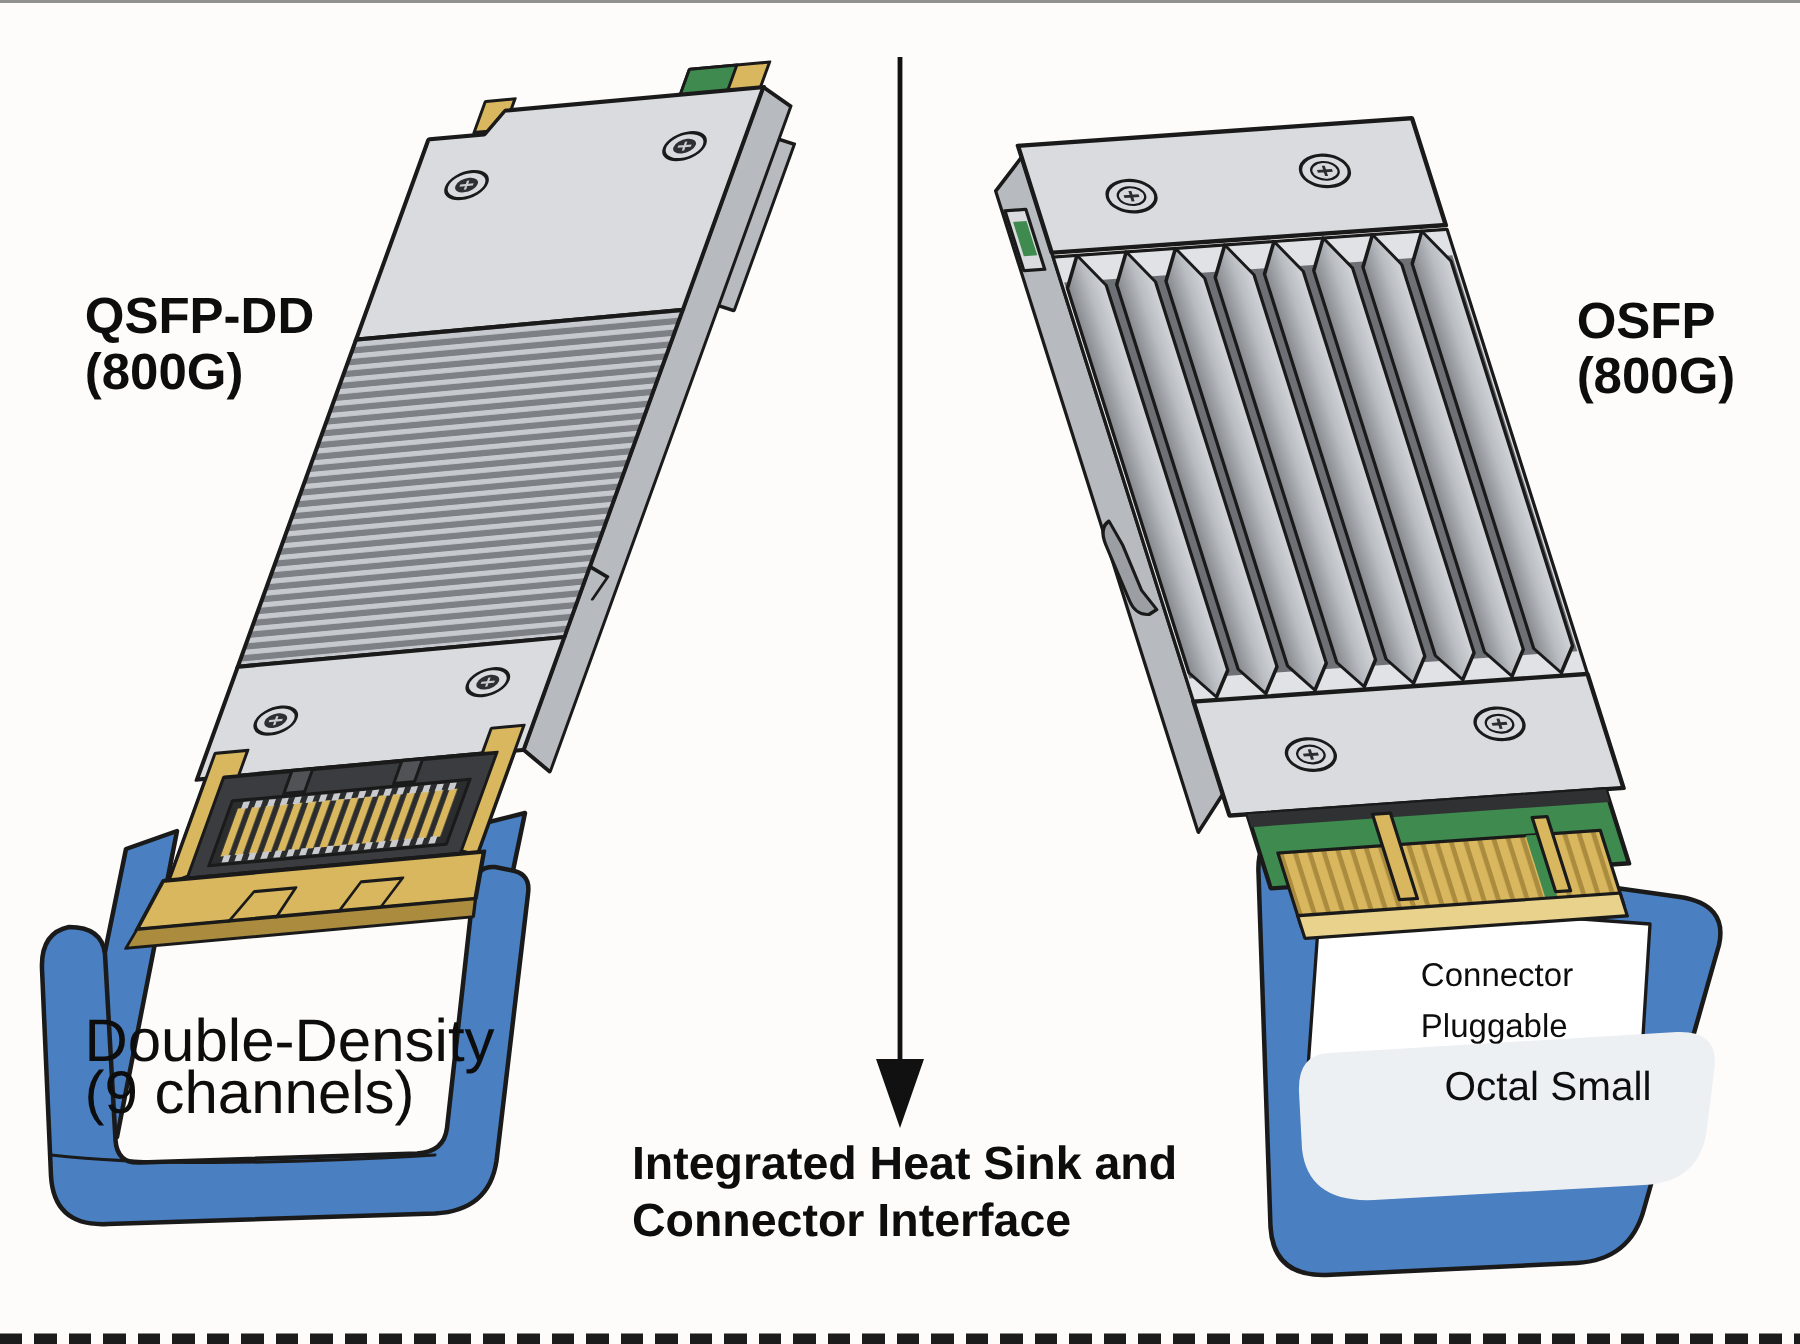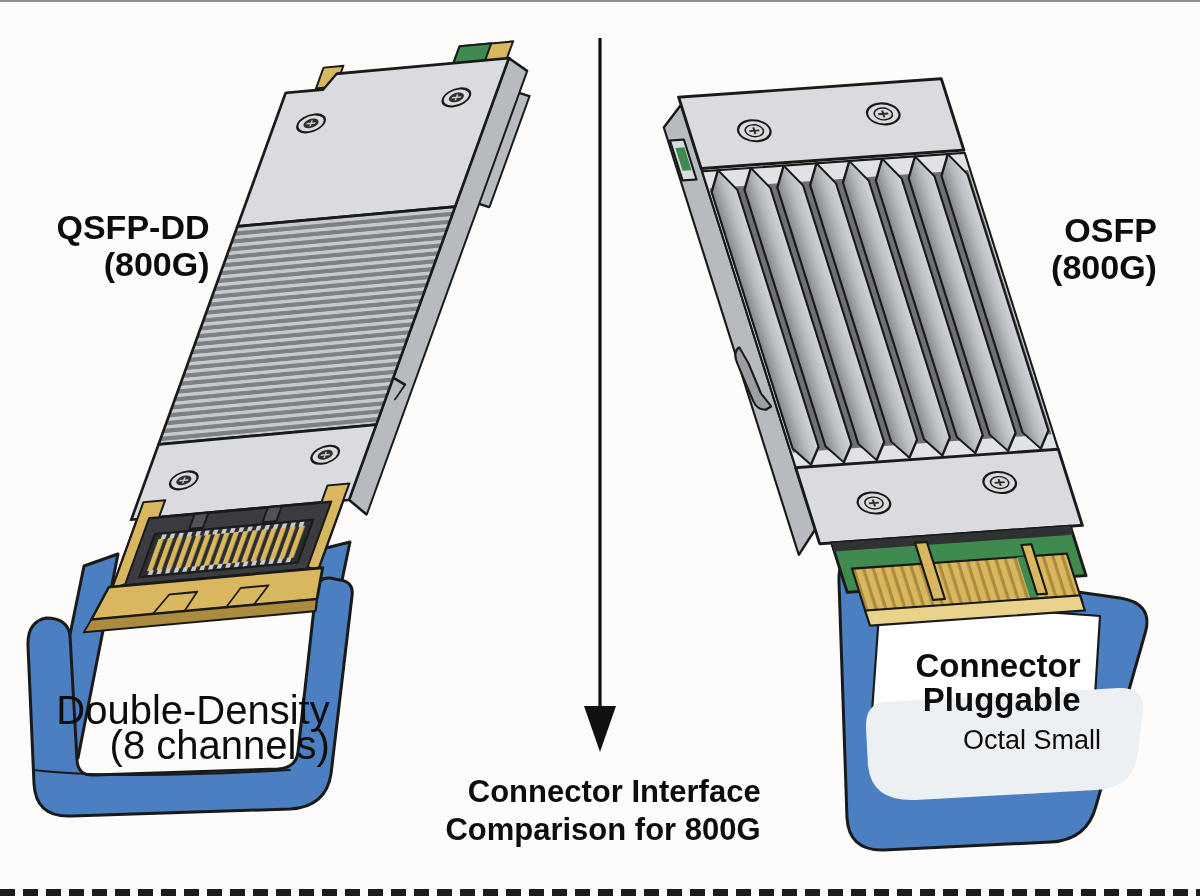--- a/index.html
+++ b/index.html
@@ -18,24 +18,24 @@
   }
   svg.scene{position:absolute;left:0;top:0;}
   .st{stroke:var(--outline);stroke-linejoin:round;stroke-linecap:round;}
   .sw3{stroke-width:3;} .sw2{stroke-width:2.2;} .sw15{stroke-width:1.5;}
   .f-plate{fill:var(--plate-gray);} .f-plate2{fill:var(--plate-gray-dark);}
   .f-gold{fill:var(--gold);} .f-goldd{fill:var(--gold-dark);} .f-goldl{fill:var(--gold-light);}
   .f-green{fill:var(--pcb-green);} .f-blue{fill:var(--tab-blue);}
   .f-dark{fill:var(--cavity-dark);} .f-pill{fill:var(--label-pill);}
   .f-white{fill:#ffffff;} .f-none{fill:none;}
   .contacts{stroke:#c8cacd;stroke-width:5;stroke-dasharray:4.5 4.2;fill:none;}
-  .t{position:absolute;transform:translateX(-50%);text-align:right;white-space:nowrap;color:var(--text);margin-top:16px;}
+  .t{position:absolute;transform:translateX(-50%);text-align:left;white-space:nowrap;color:var(--text);}
   .title{font-size:34px;font-weight:700;line-height:37px;}
   .sub{font-size:40px;font-weight:400;line-height:35px;}
-  .sub-ci{font-size:33px;font-weight:700;line-height:34px;}
+  .sub-ci{font-size:22px;font-weight:400;line-height:34px;}
   .sub-octal{font-size:27px;font-weight:400;line-height:33px;}
   .caption{font-size:31px;font-weight:700;line-height:38px;}
   .top-line{position:absolute;top:0;left:0;width:100%;height:2px;background:#4a4a4a;opacity:.6;}
   .bottom-dashes{
     position:absolute;bottom:0;left:0;width:100%;height:7px;
     background:repeating-linear-gradient(90deg,#1c1c1c 0 15px,transparent 15px 23px);
   }
 </style>
 </head>
 <body>
@@ -169,30 +169,30 @@
   <div>(800G)</div>
 </div>
 
 <div class="t title" style="left:1104px;top:196px">
   <div>OSFP</div>
   <div>(800G)</div>
 </div>
 
 <div class="t sub" style="left:193px;top:677px">
   <div>Double-Density</div>
-  <div>(8 channels)</div>
+  <div>(9 channels)</div>
 </div>
 
 <div class="t sub-ci" style="left:998px;top:633px">
   <div>Connector</div>
   <div>Pluggable</div>
 </div>
 
 <div class="t sub-octal" style="left:1032px;top:708px">
   <div>Octal Small</div>
 </div>
 
 <div class="t caption" style="left:603px;top:757px">
+  <div>Integrated Heat Sink and</div>
   <div>Connector Interface</div>
-  <div>Comparison for 800G</div>
 </div>
 
 <div class="bottom-dashes"></div>
 
 </body></html>

